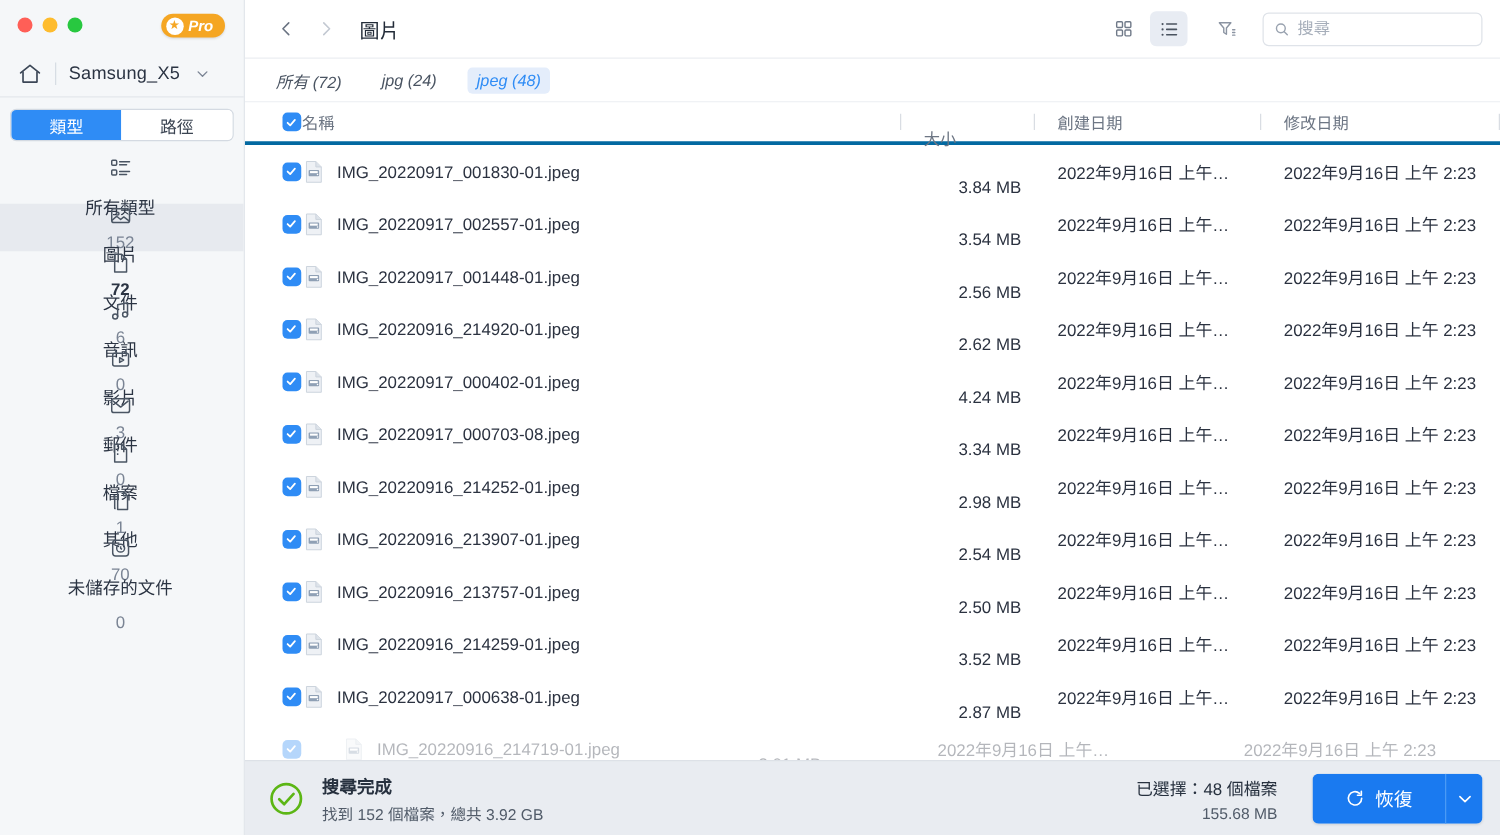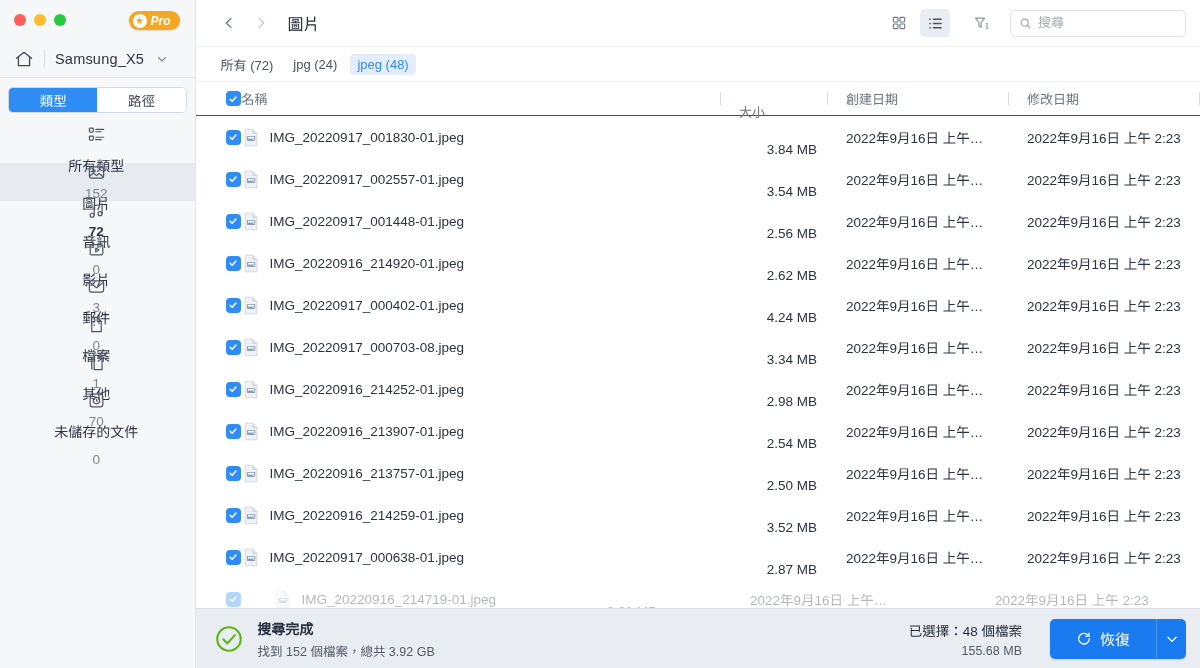--- a/index.html
+++ b/index.html
@@ -106,31 +106,31 @@
   .search svg { width: 13px; height: 13px; color: #9aa3b0; flex: none; }
   .search input {
     border: 0; outline: 0; font-size: 13px; width: 100%;
     color: #333b48; background: transparent;
     font-family: Liberation Serif, serif;
   }
   .search input::placeholder { color: #a6aeba; }
 
   .chips {
     height: 35px; display: flex; align-items: center;
-    padding: 0 18px; gap: 6px; border-bottom: 1px solid #ebeef2;
+    padding: 0 18px; gap: 18px; border-bottom: 1px solid #ebeef2; font-style: italic;
   }
   .chip {
     font-size: 13px; color: #4a5462; padding: 3px 7px;
     border-radius: 4px; cursor: pointer; white-space: nowrap;
   }
   .chip.active { background: #e4edfb; color: #2f8cf5; }
 
   .thead {
     height: 34px; display: flex; align-items: center;
-    border-bottom: 1px solid #0369a1; background: #fff;
+    border-bottom: 3px solid #0369a1; background: #fff;
     font-size: 13px; color: #6d7684;
   }
   .tbody { flex: 1; overflow: hidden; position: relative; }
   .row {
     height: 42px; display: flex; align-items: center;
     font-size: 13.5px; color: #2b3240;
   }
   .c-check { width: 44px; display: flex; align-items: center; justify-content: flex-start; padding-left: 30px; flex: none; }
   .c-name { flex: 1; display: flex; align-items: center; gap: 9px; min-width: 0; padding-left: 2px; }
   .c-size { width: 106px; text-align: right; flex: none; padding-right: 10px; color: #2b3240; margin-top: 25px; }
@@ -246,20 +246,30 @@
           <svg viewBox="0 0 24 24" fill="none" stroke="currentColor" stroke-width="1.5" stroke-linecap="round" stroke-linejoin="round">
             <rect x="3" y="5" width="18" height="14" rx="2.2"></rect>
               <circle cx="9" cy="10" r="1.3"></circle>
               <path d="M3.5 16.5 8 12.6l4 3.3 3.2-2.6 5.3 4"></path>
           </svg>
         </span>
         <span class="cat-label">圖片</span>
         <span class="cat-count">72</span>
       </div>
 
+      <div class="cat">
+        <span class="cat-ico">
+          <svg viewBox="0 0 24 24" fill="none" stroke="currentColor" stroke-width="1.5" stroke-linejoin="round">
+            <path d="M6 3h7l5 5v13H6z"></path>
+              <path d="M13 3v5h5"></path>
+          </svg>
+        </span>
+        <span class="cat-label">文件</span>
+        <span class="cat-count">6</span>
+      </div>
 
       <div class="cat">
         <span class="cat-ico">
           <svg viewBox="0 0 24 24" fill="none" stroke="currentColor" stroke-width="1.5" stroke-linecap="round" stroke-linejoin="round">
             <path d="M9 18V6l10-2v12"></path>
               <circle cx="6.5" cy="18" r="2.5"></circle>
               <circle cx="16.5" cy="16" r="2.5"></circle>
           </svg>
         </span>
         <span class="cat-label">音訊</span>

